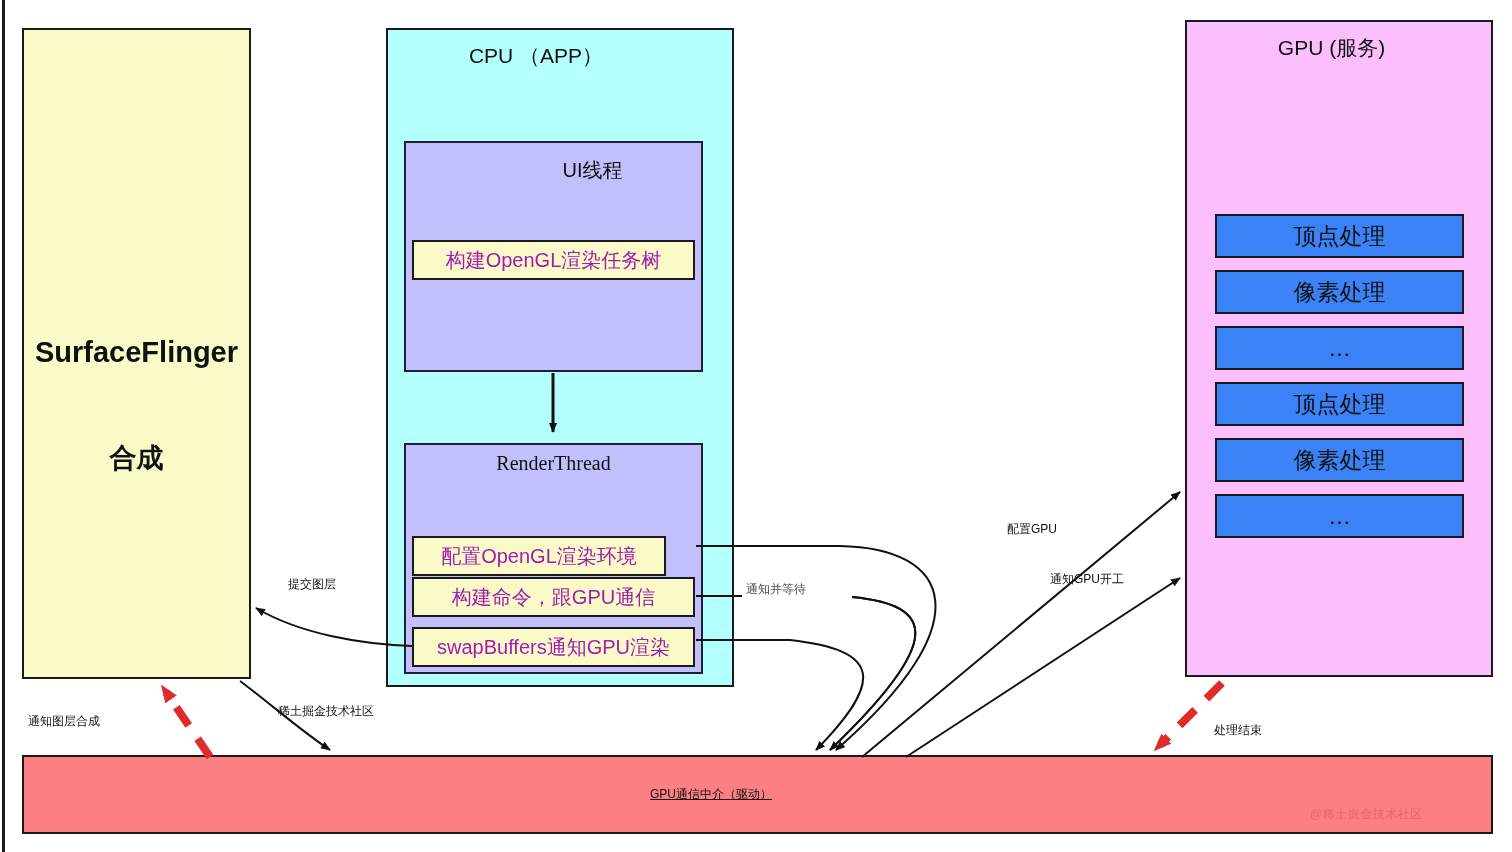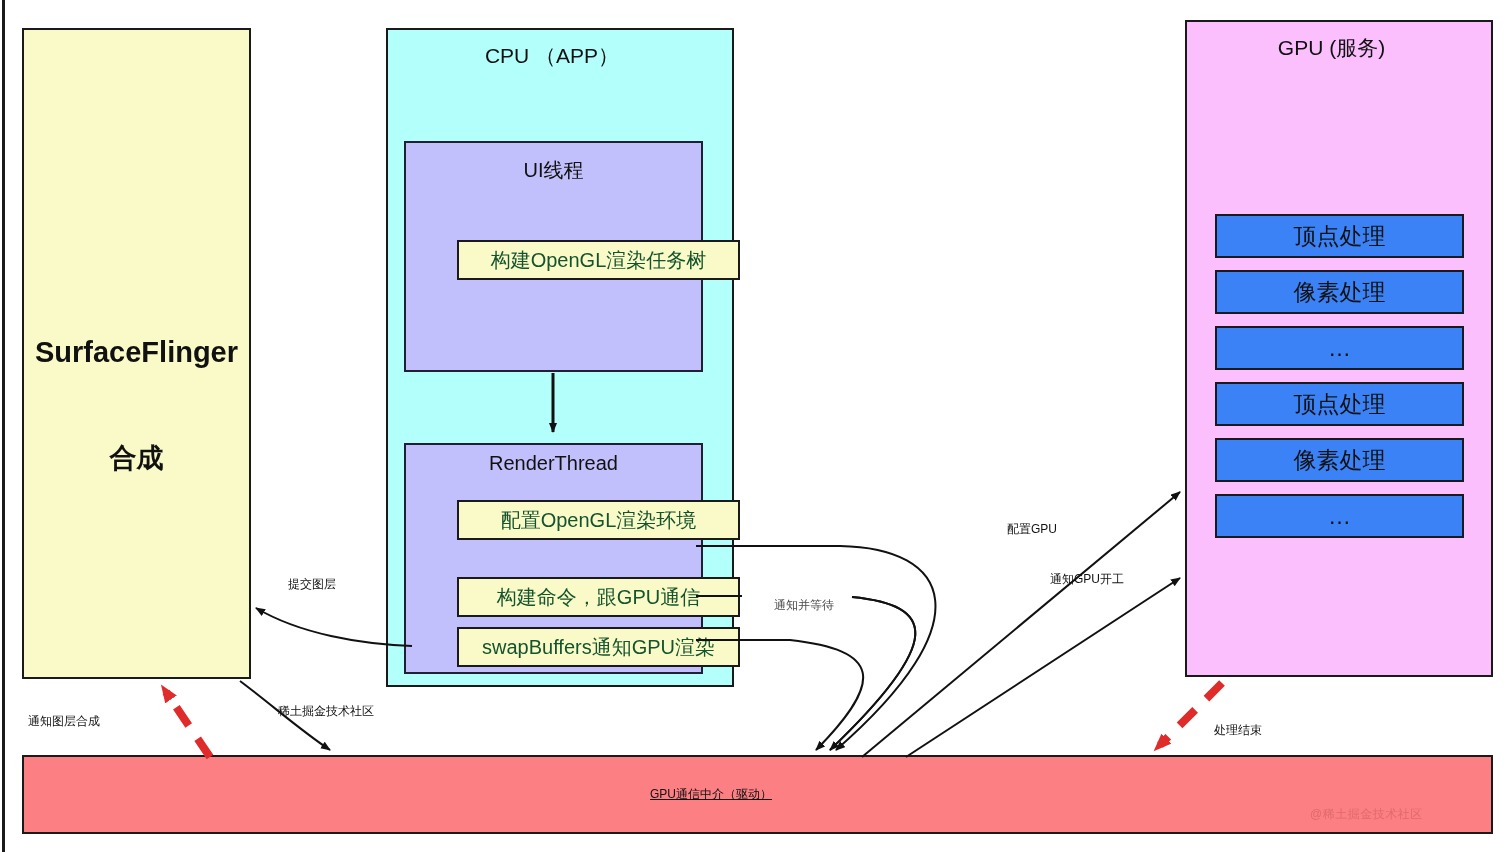--- a/index.html
+++ b/index.html
@@ -87,38 +87,37 @@
     width: 299px;
     height: 231px;
   }
   .thread-title {
     position: absolute;
     left: 0; right: 0;
     text-align: center;
     font-size: 20px;
     color: #111;
   }
-  #ui-thread-title { top: 157px; }
-  #render-thread-title { top: 452px; }
+  #ui-thread-title { top: 157px; padding-left: 39px; }
+  #render-thread-title { top: 452px; font-family: Liberation Serif, serif; }
 
   .task-box {
     position: absolute;
     background: #FAFAC8;
     border: 2px solid #1a1a1a;
     box-sizing: border-box;
     display: flex;
     align-items: center;
     justify-content: center;
-    color: #14532d;
+    color: #a21caf;
     font-size: 20px;
     white-space: nowrap;
-    margin-left: 45px;
   }
   #task-build-tree { left: 412px; top: 240px; width: 283px; height: 40px; }
-  #task-config-env { left: 412px; top: 500px; width: 283px; height: 40px; }
+  #task-config-env { left: 412px; top: 536px; width: 254px; height: 40px; }
   #task-build-cmd  { left: 412px; top: 577px; width: 283px; height: 40px; }
   #task-swap       { left: 412px; top: 627px; width: 283px; height: 40px; }
 
   
   #gpu-panel {
     left: 1185px;
     top: 20px;
     width: 308px;
     height: 657px;
     background: #FBBFFE;
@@ -171,21 +170,21 @@
 
   
   .edge-label {
     position: absolute;
     font-size: 12px;
     color: #111;
     white-space: nowrap;
   }
   .edge-label.muted { color: #4a4a4a; }
   #lbl-commit-layer  { left: 288px; top: 576px; }
-  #lbl-notify-wait   { left: 774px; top: 581px; margin-top: 16px; }
+  #lbl-notify-wait   { left: 746px; top: 581px; }
   #lbl-config-gpu    { left: 1007px; top: 521px; }
   #lbl-notify-start  { left: 1050px; top: 571px; }
   #lbl-notify-comp   { left: 28px; top: 713px; }
   #lbl-wait-layer    { left: 278px; top: 703px; }
   #lbl-finish        { left: 1214px; top: 722px; }
 
   #arrows {
     position: absolute;
     left: 0; top: 0;
     width: 1512px;
@@ -198,21 +197,21 @@
 
 <div id="canvas">
 
   <div class="page-edge"></div>
 
   <div class="panel" id="surfaceflinger"></div>
   <div class="sf-line" id="sf-name" style="left:22px;width:229px;">SurfaceFlinger</div>
   <div class="sf-line" id="sf-sub" style="left:22px;width:229px;font-weight:bold;">合成</div>
 
   <div class="panel" id="cpu-panel"></div>
-  <div class="panel-title" id="cpu-title" style="left:386px;width:332px;">CPU （APP）</div>
+  <div class="panel-title" id="cpu-title" style="left:370px;width:332px;">CPU （APP）</div>
 
   <div class="thread-box" id="ui-thread"></div>
   <div class="thread-title" id="ui-thread-title" style="left:404px;width:299px;">UI线程</div>
   <div class="task-box" id="task-build-tree">构建OpenGL渲染任务树</div>
 
   <div class="thread-box" id="render-thread"></div>
   <div class="thread-title" id="render-thread-title" style="left:404px;width:299px;">RenderThread</div>
   <div class="task-box" id="task-config-env">配置OpenGL渲染环境</div>
   <div class="task-box" id="task-build-cmd">构建命令，跟GPU通信</div>
   <div class="task-box" id="task-swap">swapBuffers通知GPU渲染</div>

